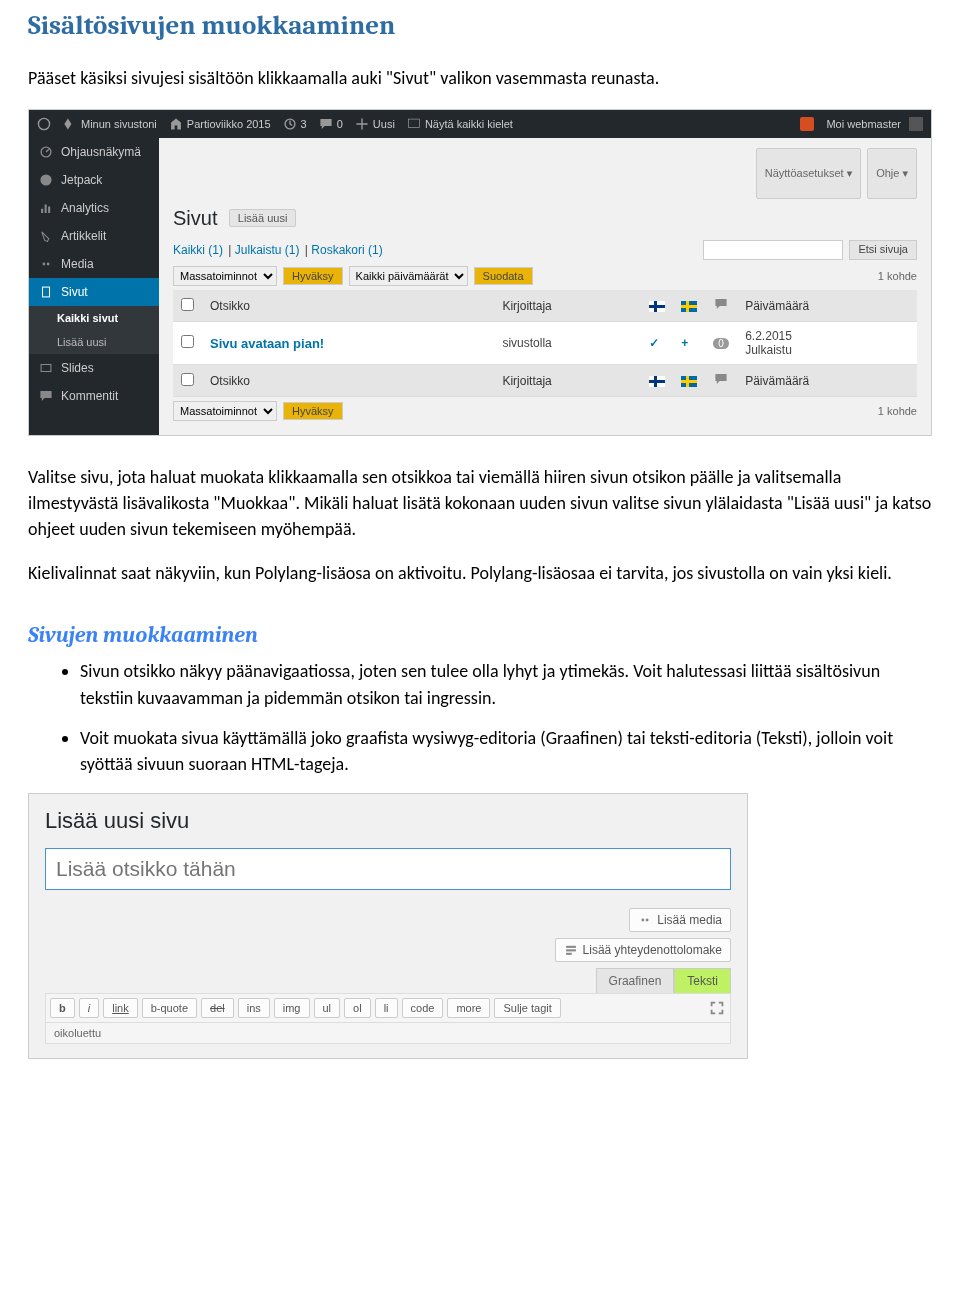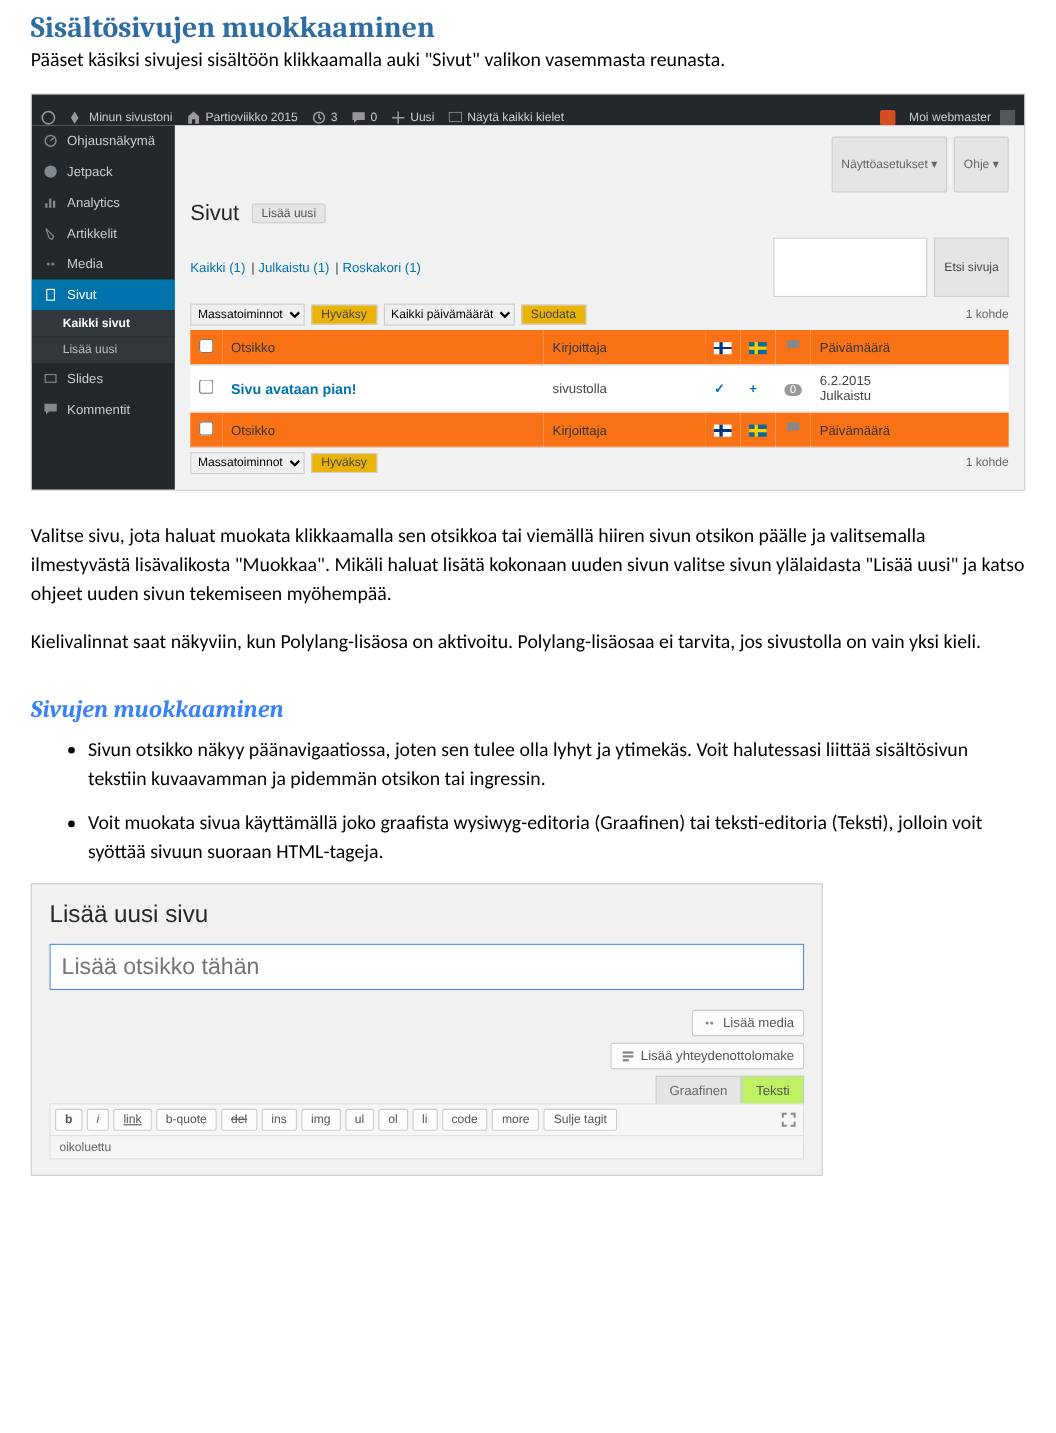--- a/index.html
+++ b/index.html
@@ -1,25 +1,25 @@
 <!DOCTYPE html>
 <html><head>
 <meta charset="utf-8">
 <style>
   * { box-sizing: border-box; margin: 0; padding: 0; }
   body { font-family: Calibri, Arial, sans-serif; background: #fff; width: 960px; margin: 0 auto; padding: 10px 28px 20px; color: #000; }
-  h1.doc-title { color: #2e6ca4; font-family: Cambria, Georgia, serif; font-size: 27px; font-weight: bold; }
+  h1.doc-title { color: #2e6ca4; font-family: Cambria, Georgia, serif; font-size: 27px; font-weight: bold; margin-bottom: 24px; }
   p.doc-para { font-size: 18px; line-height: 1.45; margin-bottom: 18px; }
   h2.doc-subtitle { color: #3b82f6; font-family: Cambria, Georgia, serif; font-size: 22px; font-weight: bold; font-style: italic; margin-top: 36px; margin-bottom: 10px; }
   ul.doc-list { padding-left: 52px; margin-bottom: 16px; }
   ul.doc-list li { font-size: 18px; line-height: 1.45; margin-bottom: 14px; }
 
   
   .wp-shot1 { border: 1px solid #ccc; width: 100%; background: #f1f1f1; font-family: Arial, sans-serif; font-size: 12px; color: #444; margin-bottom: 28px; }
-  .wp-topbar { background: #23282d; height: 28px; display: flex; align-items: flex-end; color: #ccc; font-size: 11px; }
+  .wp-topbar { background: #23282d; height: 28px; display: flex; align-items: center; color: #ccc; font-size: 11px; }
   .wp-topbar .left { display:flex; align-items:center; gap:12px; padding-left:8px; }
   .wp-topbar .right { margin-left:auto; display:flex; align-items:center; gap:12px; padding-right:8px; }
   .wp-topbar .item { display:flex; align-items:center; gap:4px; }
   .wp-topbar .orange-badge { background:#d54e21; width:14px; height:14px; border-radius:2px; display:inline-block; }
   .wp-topbar svg { width:14px; height:14px; fill:#999; }
   .wp-main { display:flex; }
   .wp-side { width:130px; background:#23282d; color:#ccc; font-size:12px; }
   .wp-side .mitem { padding:7px 10px; display:flex; align-items:center; gap:8px; cursor:pointer; }
   .wp-side .mitem svg { width:14px; height:14px; fill:#888; flex-shrink:0; }
   .wp-side .mitem.active { background:#0073aa; color:#fff; }
@@ -28,28 +28,28 @@
   .wp-side .sub.active { color:#fff; font-weight:bold; }
   .wp-content { flex:1; background:#f1f1f1; padding:10px 14px; position:relative; }
   .wp-content .toprow { display:flex; justify-content:flex-end; gap:6px; margin-bottom:8px; }
   .wp-content .tab-btn { background:#e5e5e5; border:1px solid #ccc; padding:18px 8px; font-size:11px; color:#666; border-radius:2px; }
   .wp-content h1 { font-size:20px; font-weight:normal; color:#23282d; display:inline-block; margin-right:8px; }
   .wp-content .addnew { background:#e5e5e5; border:1px solid #ccc; padding:2px 8px; font-size:11px; color:#555; border-radius:2px; vertical-align: 3px; }
   .wp-filters { margin:10px 0 6px; font-size:12px; display:flex; justify-content:space-between; align-items:center; }
   .wp-filters .links a { color:#0073aa; text-decoration:none; margin-right:2px; }
   .wp-filters .search { display:flex; gap:6px; }
   .wp-filters input[type=text] { border:1px solid #ccc; padding:2px 4px; width:140px; font-size:12px; }
-  .wp-filters .btn { background:#e5e5e5; border:1px solid #ccc; padding:20px 8px; font-size:11px; }
+  .wp-filters .btn { background:#e5e5e5; border:1px solid #ccc; padding:2px 8px; font-size:11px; }
   .wp-bulk { margin-bottom:4px; display:flex; align-items:center; gap:6px; }
   .wp-bulk select { border:1px solid #ccc; font-size:11px; padding:2px; }
   .wp-bulk .btn { background:#eab308; border:1px solid #ccc; padding:2px 8px; font-size:11px; }
   .wp-bulk .kohde { margin-left:auto; font-size:11px; color:#666; }
   table.wp-table { width:100%; border-collapse:collapse; background:#fff; }
   table.wp-table th, table.wp-table td { text-align:left; padding:7px 8px; border-bottom:1px solid #ddd; font-size:12px; }
-  table.wp-table th { background:#f97316; color:#333; font-weight:normal; }
+  table.wp-table th { background:#e5e5e5; color:#333; font-weight:normal; }
   table.wp-table .title a { color:#0073aa; text-decoration:none; font-weight:bold; font-size:13px; }
   .flag { width:16px; height:11px; display:inline-block; vertical-align:middle; }
   .flag-fi { background: linear-gradient(to bottom, #fff 40%, #003580 40%, #003580 60%, #fff 60%); position:relative; }
   .flag-fi::after { content:""; position:absolute; left:28%; top:0; bottom:0; width:20%; background:#003580; }
   .flag-se { background:#006aa7; position:relative; }
   .flag-se::after { content:""; position:absolute; left:28%; top:0; bottom:0; width:18%; background:#fecc00; }
   .flag-se::before { content:""; position:absolute; top:40%; left:0; right:0; height:20%; background:#fecc00; }
   .comment-icon { width:16px; height:14px; fill:#888; }
   .plus-icon { color:#0073aa; font-weight:bold; }
   .grey-badge { background:#999; color:#fff; border-radius:6px; padding:0 5px; font-size:10px; }

